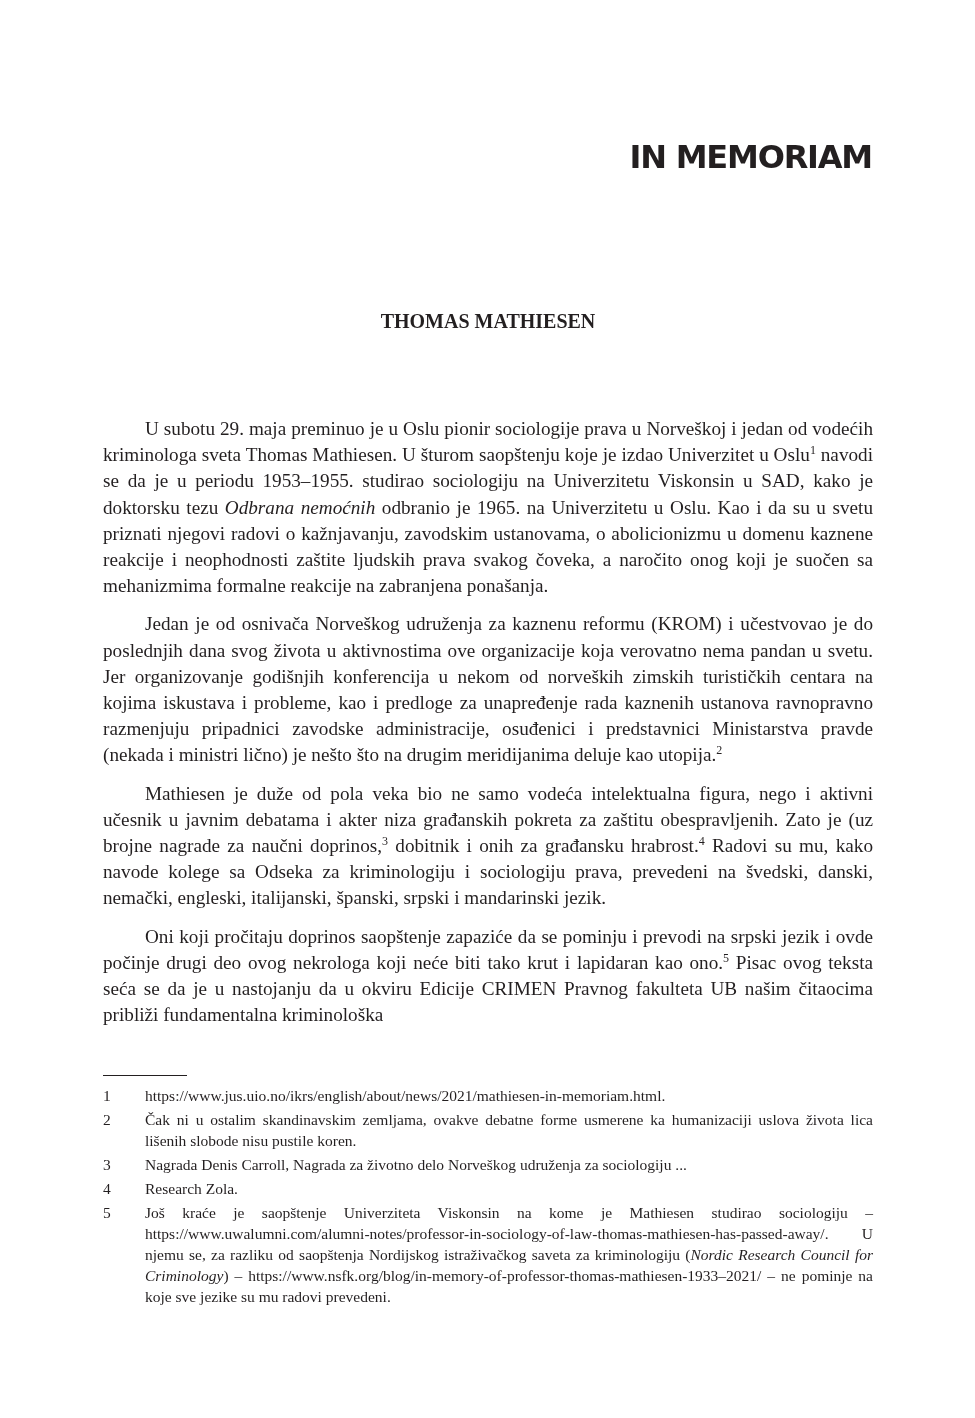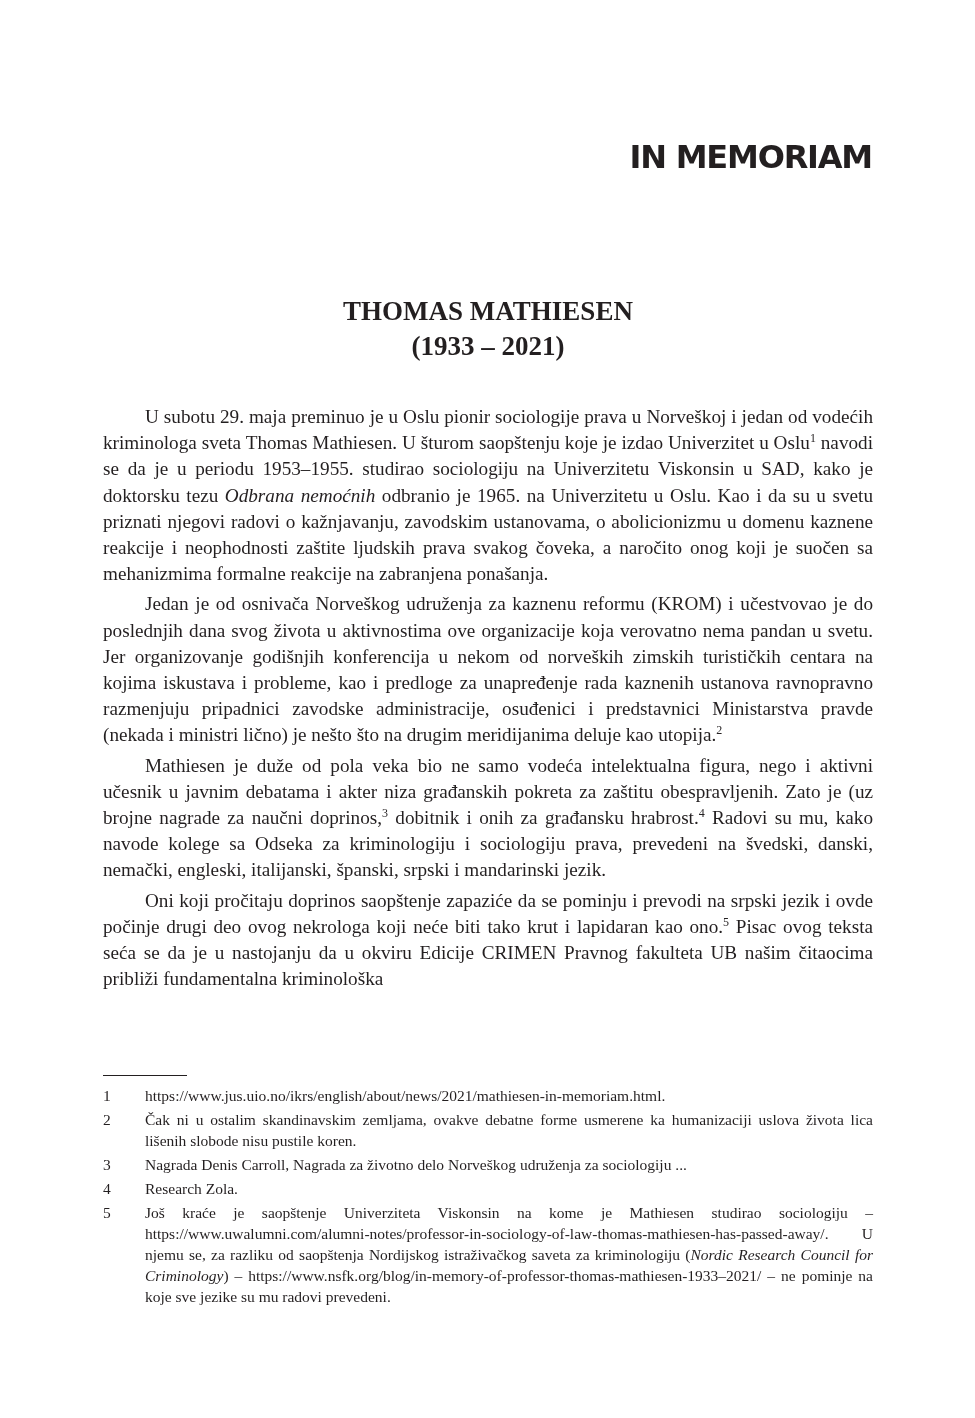--- a/index.html
+++ b/index.html
@@ -3,48 +3,47 @@
 <meta charset="utf-8">
 <style>
   html, body { margin: 0; padding: 0; background: #ffffff; }
   body { width: 975px; height: 1418px; position: relative; overflow: hidden; color: #231f20; }
   .section-heading {
     position: absolute; right: 103px; top: 138px;
     font-family: "DejaVu Sans", sans-serif; font-weight: bold;
     font-size: 32px; letter-spacing: -1.2px; color: #231f20;
   }
   .title-block {
-    position: absolute; left: 103px; width: 770px; top: 294px;
+    position: absolute; left: 103px; width: 770px; top: 304px;
     text-align: center; font-family: "Liberation Serif", serif;
-    font-weight: bold; font-size: 27px; line-height: 35px; color: #231f20;
+    font-weight: bold; font-size: 20px; line-height: 35px; color: #231f20;
   }
   .body-text {
     position: absolute; left: 103px; width: 770px; top: 404px;
     font-family: "Liberation Serif", serif; font-size: 19.2px; line-height: 26.2px;
     text-align: justify; color: #231f20;
   }
-  .body-text p { margin: 0 0 4px 0; text-indent: 42px; }
+  .body-text p { margin: 12px 0 4px 0; text-indent: 42px; }
   sup { font-size: 12px; line-height: 0; vertical-align: 7px; }
   .fn-sep { position: absolute; left: 103px; top: 1075px; width: 84px; height: 0; border-top: 1.3px solid #231f20; }
   .footnotes {
     position: absolute; left: 103px; width: 770px; top: 1085px;
     font-family: "Liberation Serif", serif; font-size: 15.5px; line-height: 21px; color: #231f20;
   }
   .fn { display: flex; margin-bottom: 3px; }
   .fn-num { width: 42px; flex: none; }
   .fn-text { flex: 1; text-align: justify; }
 </style>
 </head>
 <body>
 
 <div class="section-heading">IN MEMORIAM</div>
 
 <div class="title-block">
   <div>THOMAS MATHIESEN</div>
-  <div>(1933 – 2021)</div>
 </div>
 
 <div class="body-text" id="body-text">
     <p><span>U subotu 29. maja preminuo je u Oslu pionir sociologije prava u Norveškoj i jedan od vodećih kriminologa sveta Thomas Mathiesen. U šturom saopštenju koje je izdao Univerzitet u Oslu</span><sup>1</sup><span> navodi se da je u periodu 1953–1955. studirao sociologiju na Univerzitetu Viskonsin u SAD, kako je doktorsku tezu </span><em>Odbrana nemoćnih</em><span> odbranio je 1965. na Univerzitetu u Oslu. Kao i da su u svetu priznati njegovi radovi o kažnjavanju, zavodskim ustanovama, o abolicionizmu u domenu kaznene reakcije i neophodnosti zaštite ljudskih prava svakog čoveka, a naročito onog koji je suočen sa mehanizmima formalne reakcije na zabranjena ponašanja.</span></p>
     <p><span>Jedan je od osnivača Norveškog udruženja za kaznenu reformu (KROM) i učestvovao je do poslednjih dana svog života u aktivnostima ove organizacije koja verovatno nema pandan u svetu. Jer organizovanje godišnjih konferencija u nekom od norveških zimskih turističkih centara na kojima iskustava i probleme, kao i predloge za unapređenje rada kaznenih ustanova ravnopravno razmenjuju pripadnici zavodske administracije, osuđenici i predstavnici Ministarstva pravde (nekada i ministri lično) je nešto što na drugim meridijanima deluje kao utopija.</span><sup>2</sup></p>
     <p><span>Mathiesen je duže od pola veka bio ne samo vodeća intelektualna figura, nego i aktivni učesnik u javnim debatama i akter niza građanskih pokreta za zaštitu obespravljenih. Zato je (uz brojne nagrade za naučni doprinos,</span><sup>3</sup><span> dobitnik i onih za građansku hrabrost.</span><sup>4</sup><span> Radovi su mu, kako navode kolege sa Odseka za kriminologiju i sociologiju prava, prevedeni na švedski, danski, nemački, engleski, italijanski, španski, srpski i mandarinski jezik.</span></p>
     <p><span>Oni koji pročitaju doprinos saopštenje zapaziće da se pominju i prevodi na srpski jezik i ovde počinje drugi deo ovog nekrologa koji neće biti tako krut i lapidaran kao ono.</span><sup>5</sup><span> Pisac ovog teksta seća se da je u nastojanju da u okviru Edicije CRIMEN Pravnog fakulteta UB našim čitaocima približi fundamentalna kriminološka</span></p>
   </div>
 
 <div class="fn-sep"></div>

